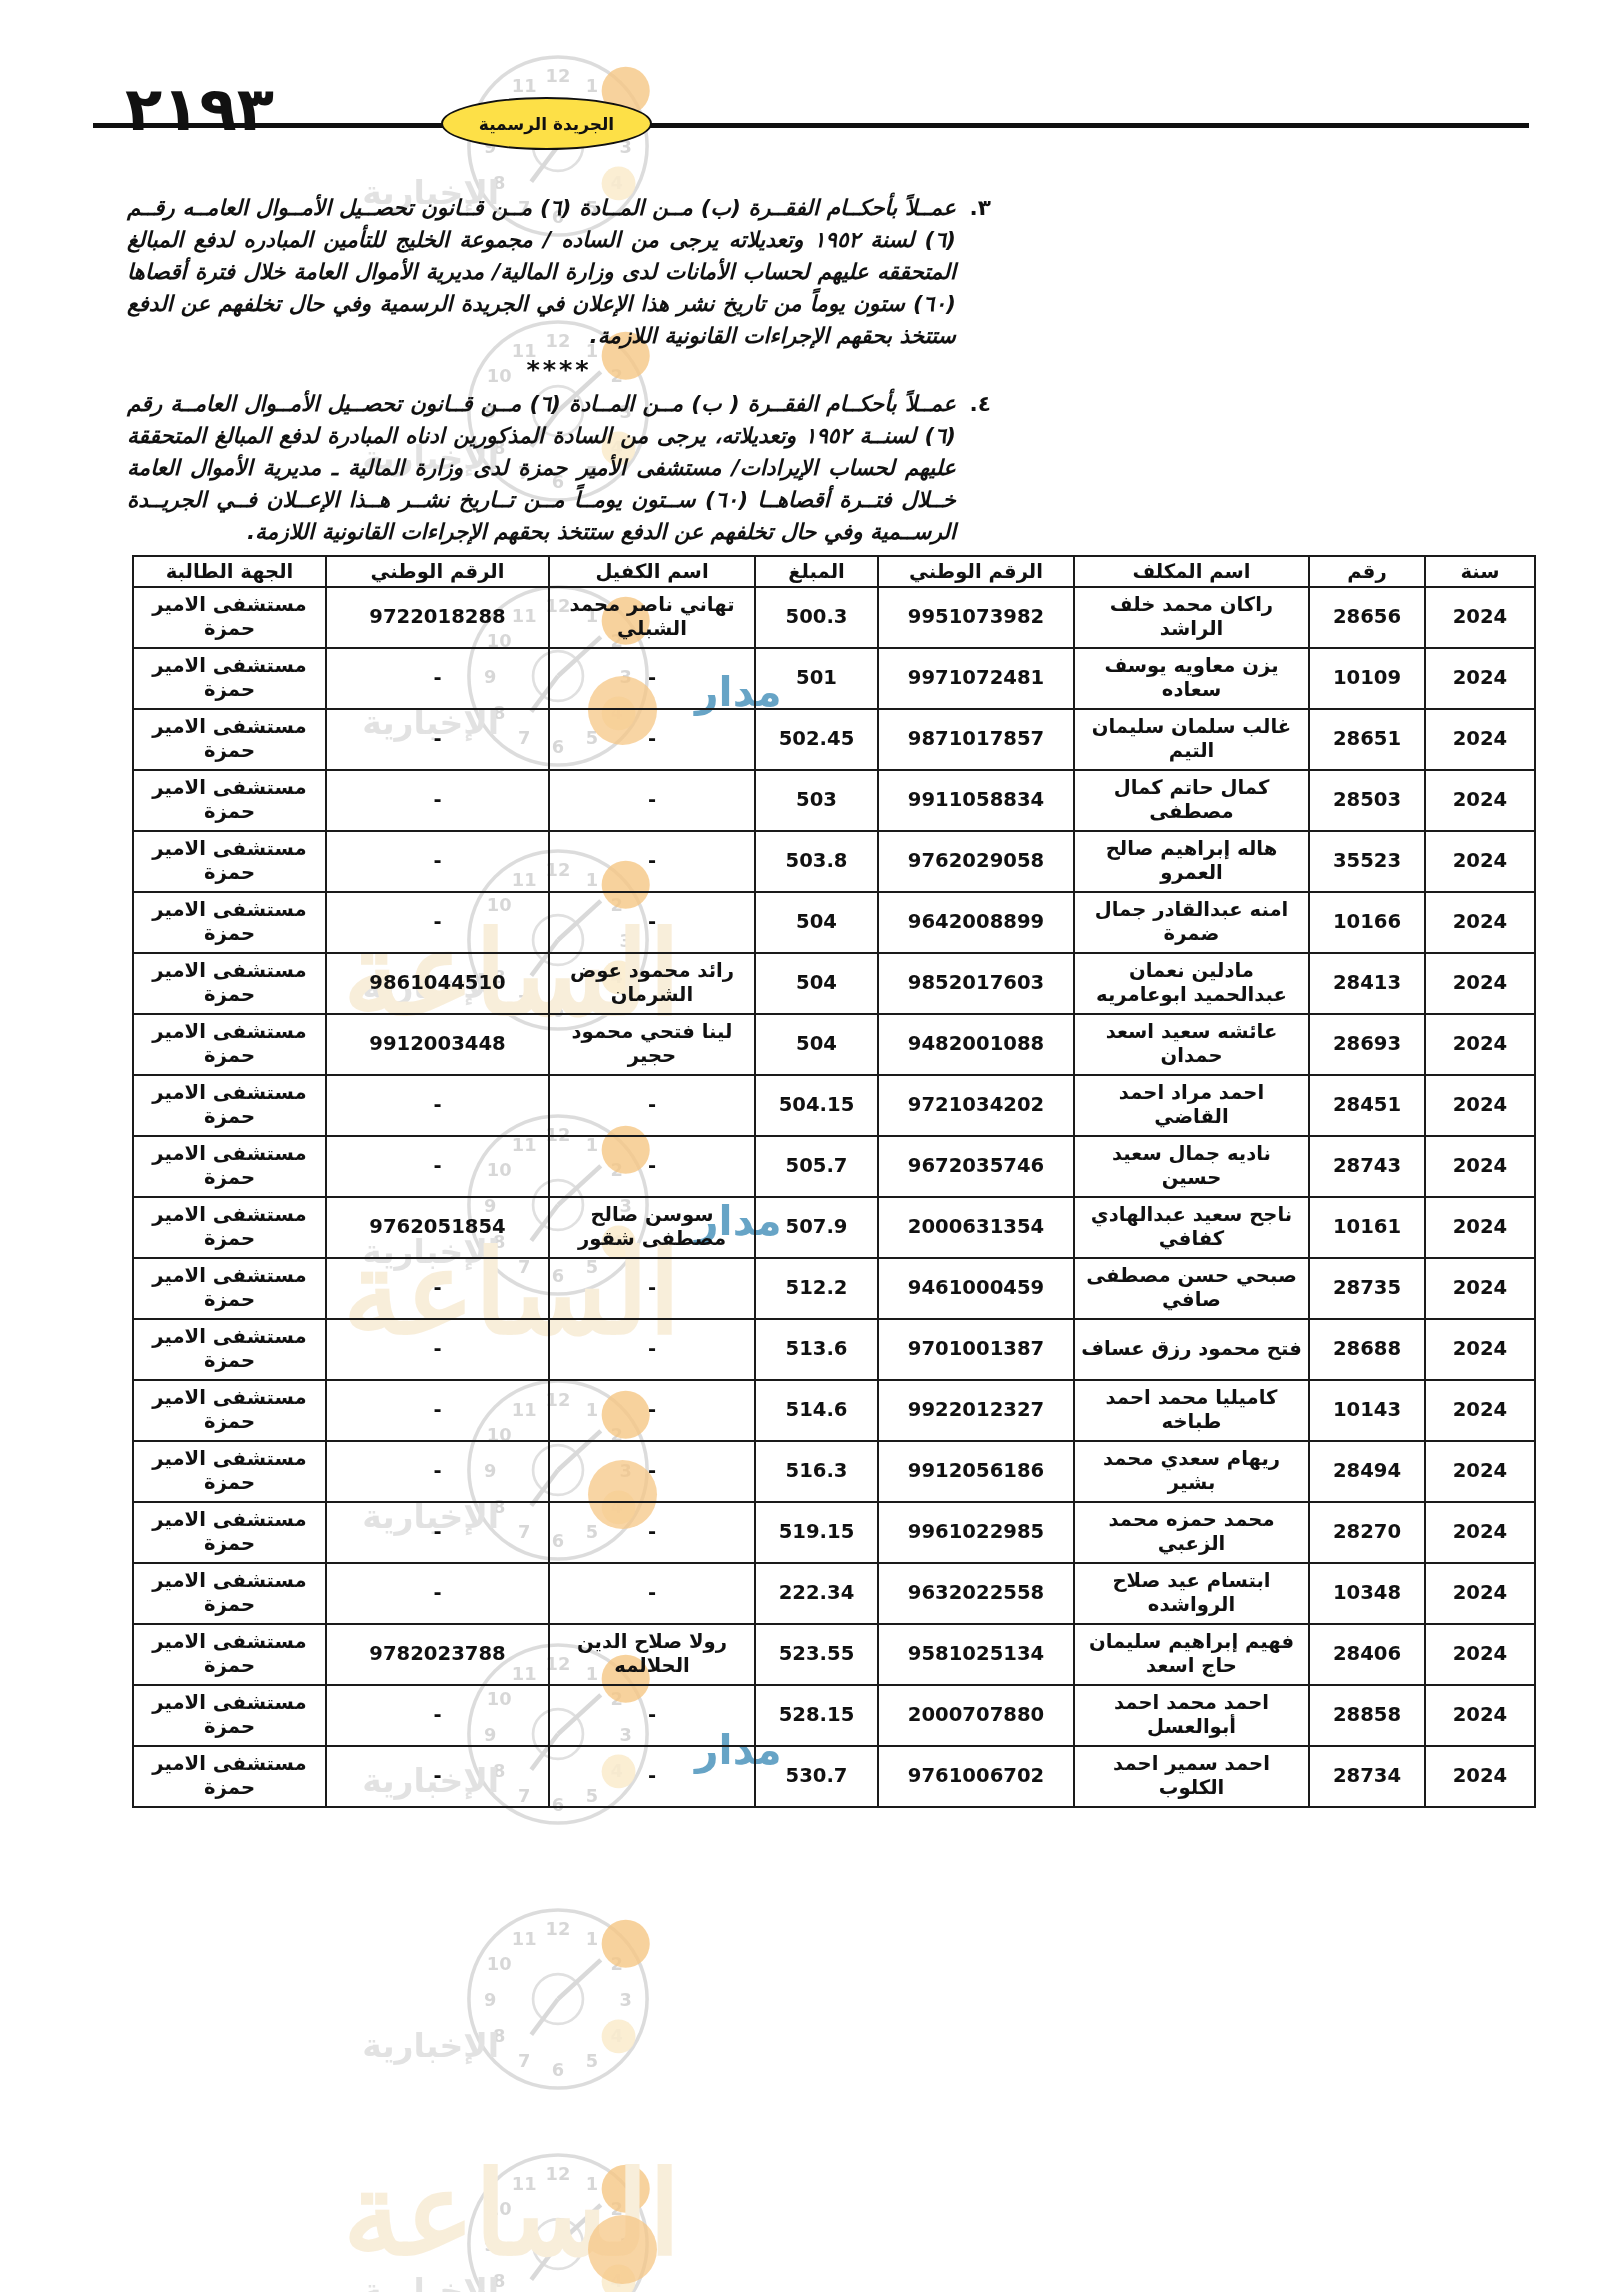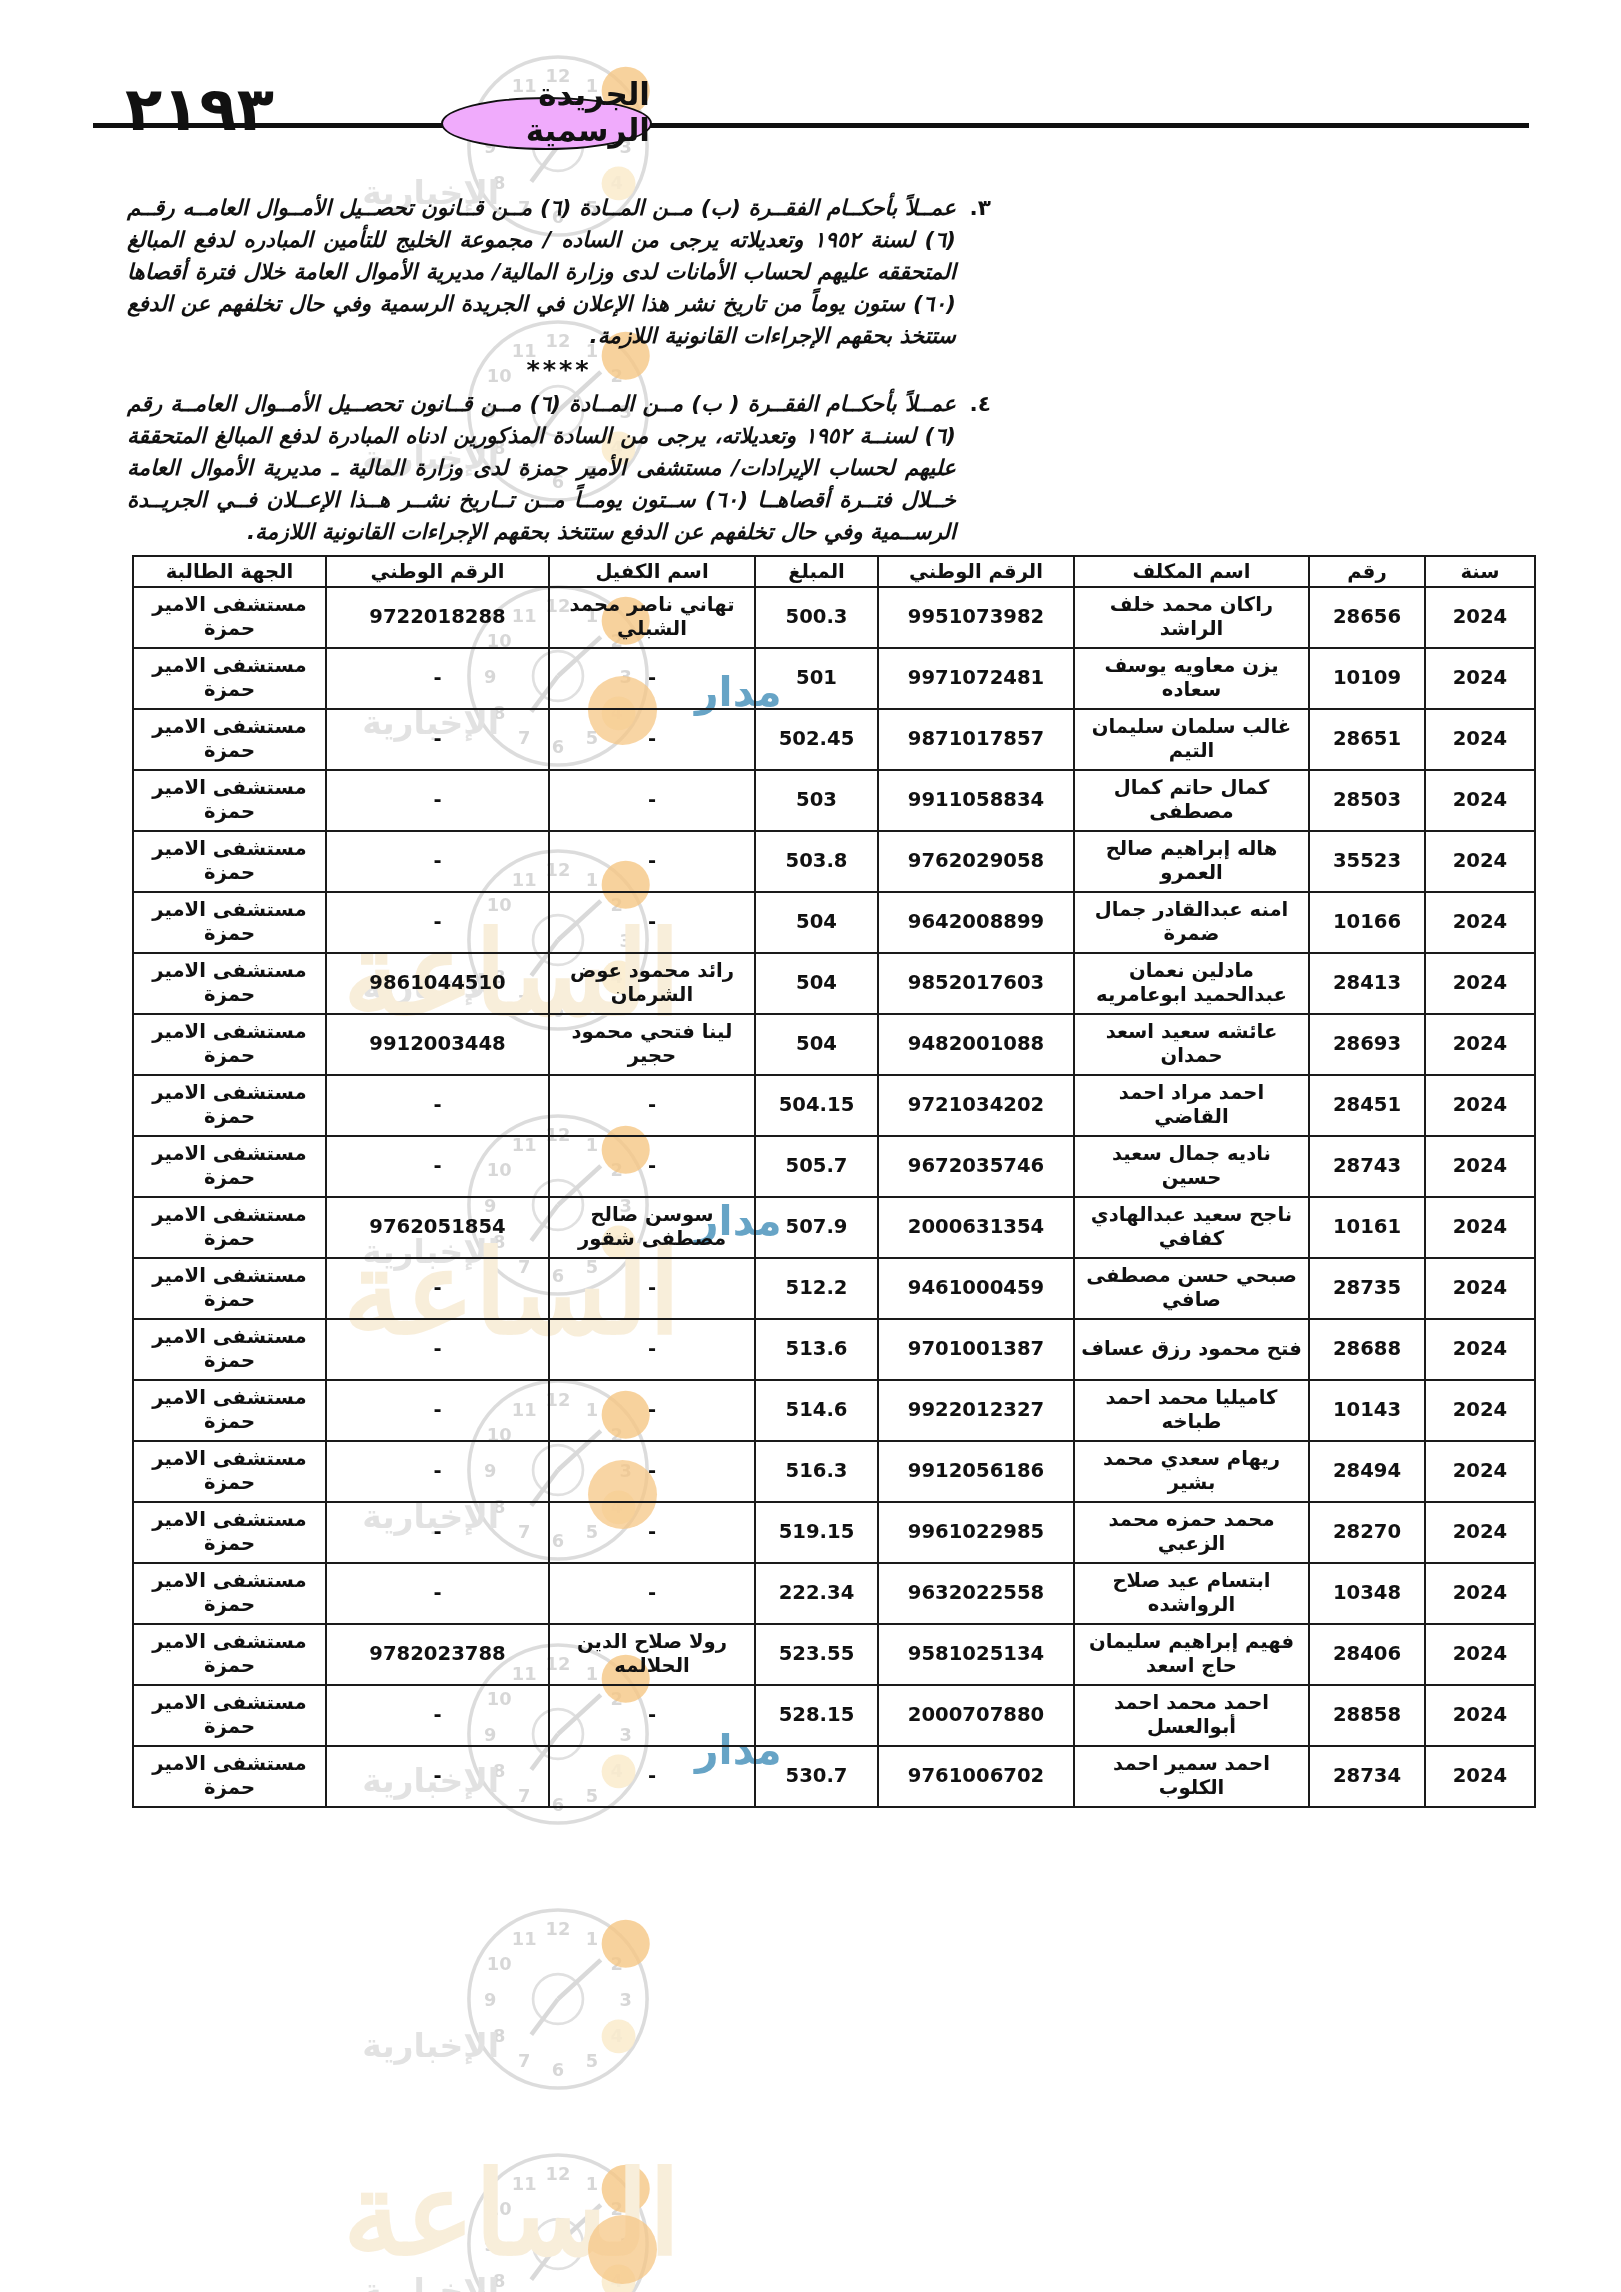--- a/index.html
+++ b/index.html
@@ -44,23 +44,23 @@
   .page-number {
     position: absolute; top: 73px; left: 125px;
     font-size: 61px; font-weight: bold; z-index: 2;
   }
   .top-rule {
     position: absolute; top: 123px; left: 93px; width: 1436px; height: 4.9px;
     background: #101010; z-index: 2;
   }
   .gazette-oval {
     position: absolute; top: 97px; left: 441px; width: 211px; height: 53px;
-    background: #f0abfc; border: 2.9px solid #101010; border-radius: 50%;
-    display: flex; align-items: flex-end; justify-content: center;
-    font-size: 31px; font-weight: bold; z-index: 3;
+    background: #fde047; border: 2.9px solid #101010; border-radius: 50%;
+    display: flex; align-items: center; justify-content: center;
+    font-size: 17px; font-weight: bold; z-index: 3;
   }
 
   
   .paragraphs {
     position: absolute; top: 192px; left: 127px; width: 864px; z-index: 2;
   }
   .para {
     display: flex; gap: 13.7px;
     font-size: 21.6px; font-weight: bold;
     line-height: 32px; text-align: justify;

